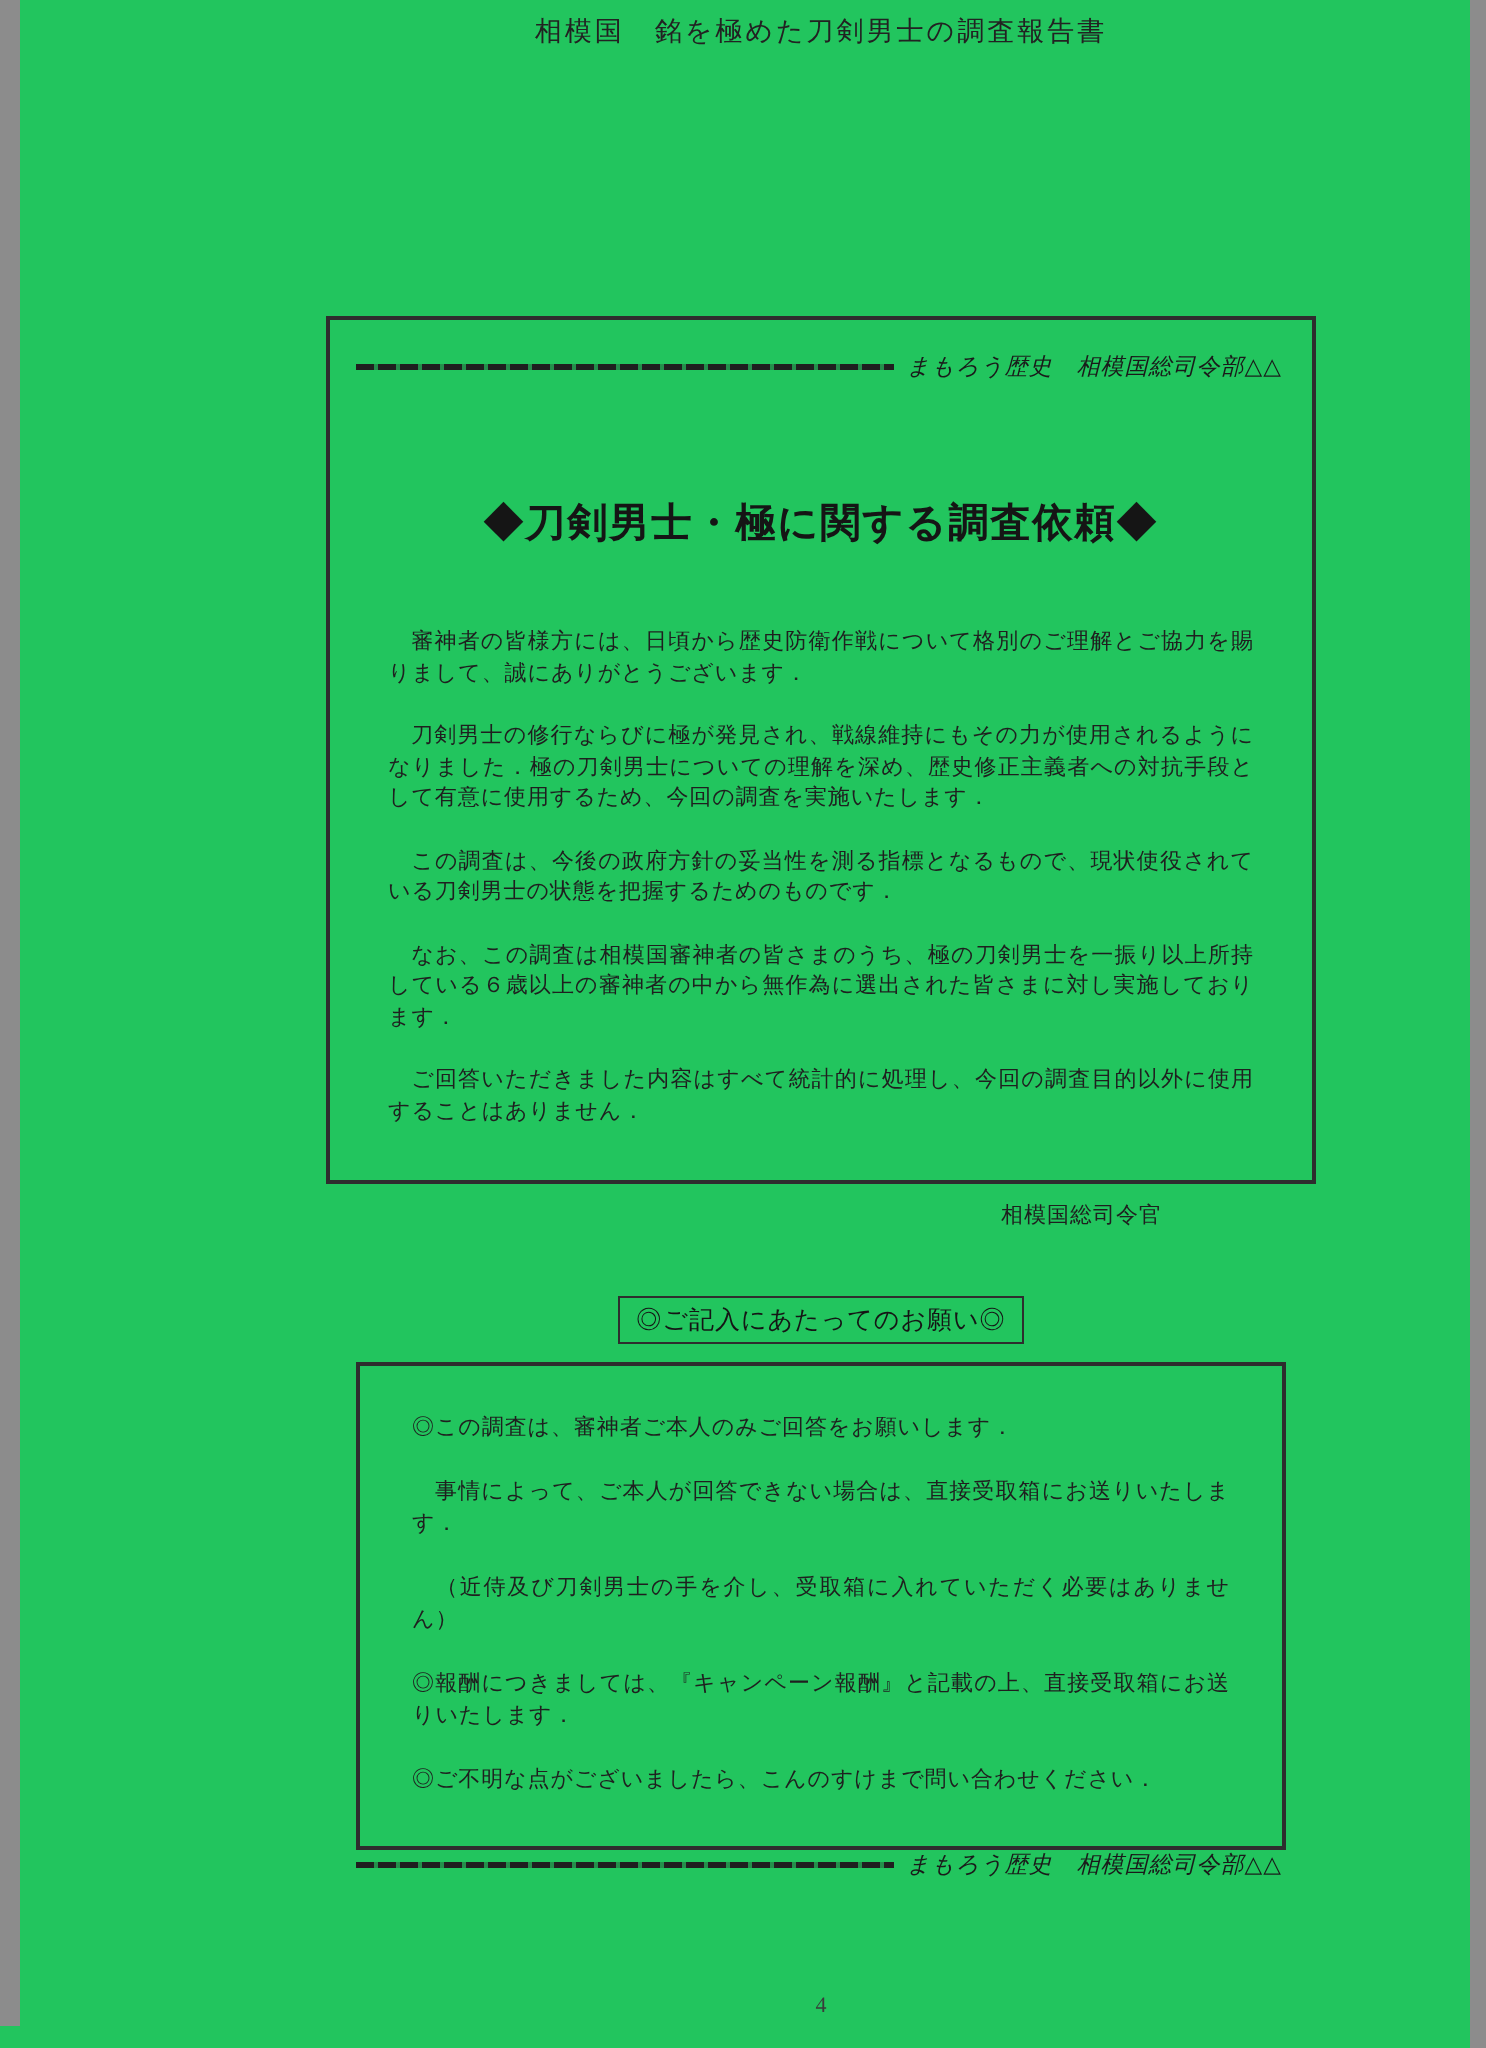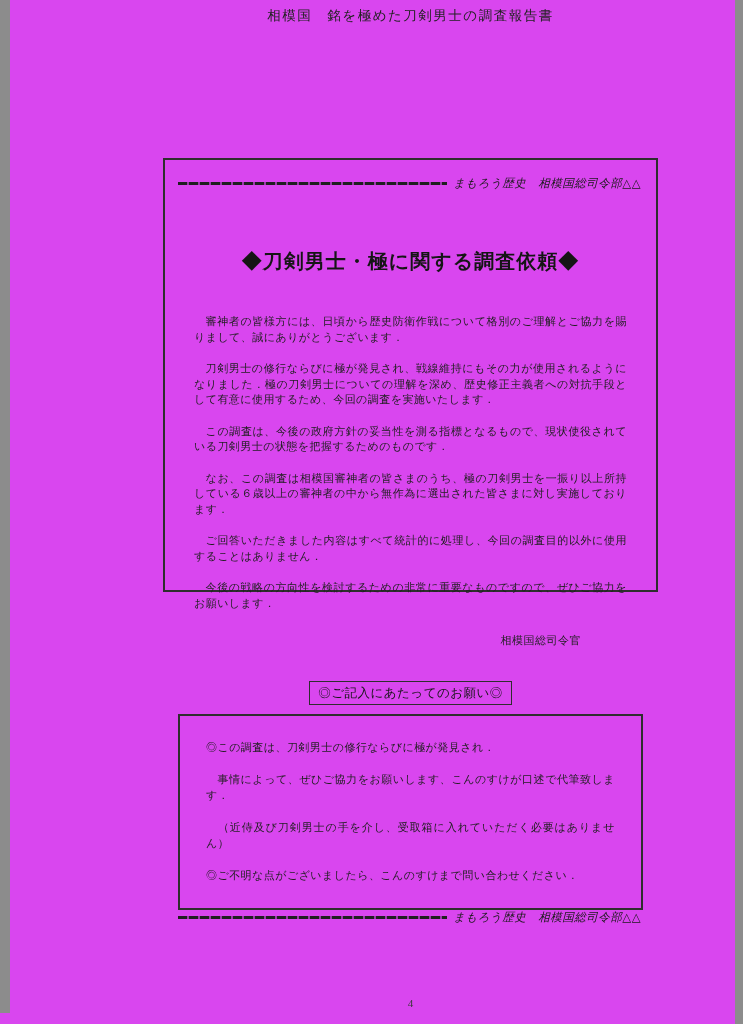--- a/index.html
+++ b/index.html
@@ -1,20 +1,20 @@
 <!DOCTYPE html>
 <html><head>
 <meta charset="utf-8">
 <style>
   html, body { margin: 0; padding: 0; background: #ffffff; }
   .canvas {
     position: relative;
     width: 743px;
     height: 1024px;
-    background: #d946ef;
+    background: #22c55e;
     overflow: hidden;
     font-family: "Liberation Sans", sans-serif;
     color: #1f1f1f;
   }
   .strip { position: absolute; top: 0; background: #8c8c8c; }
   .strip-left  { left: 0; width: 10px; height: 1013px; }
   .strip-right { right: 0; width: 8px; height: 1024px; }
 
   .doc-header {
     position: absolute;
@@ -72,21 +72,21 @@
     margin: 16px;
     font-size: 11px;
     line-height: 15.5px;
     letter-spacing: 0.45px;
     text-align: justify;
     word-break: break-all;
   }
   .block-gap { margin-top: 15px; }
 
   .signature {
-    margin-top: 6px;
+    margin-top: 20px;
     text-align: right;
     padding-right: 62px;
     font-size: 11px;
     letter-spacing: 0.5px;
   }
 
   .request-title-wrap { margin-top: 33px; text-align: center; }
   .request-title {
     display: inline-block;
     border: 1px solid #2e2e2e;
@@ -132,33 +132,33 @@
     </div>
 
     <h1 class="notice-title">◆刀剣男士・極に関する調査依頼◆</h1>
 
     <div class="body-block">
       <p>　審神者の皆様方には、日頃から歴史防衛作戦について格別のご理解とご協力を賜りまして、誠にありがとうございます．</p>
       <p>　刀剣男士の修行ならびに極が発見され、戦線維持にもその力が使用されるようになりました．極の刀剣男士についての理解を深め、歴史修正主義者への対抗手段として有意に使用するため、今回の調査を実施いたします．</p>
       <p>　この調査は、今後の政府方針の妥当性を測る指標となるもので、現状使役されている刀剣男士の状態を把握するためのものです．</p>
       <p>　なお、この調査は相模国審神者の皆さまのうち、極の刀剣男士を一振り以上所持している６歳以上の審神者の中から無作為に選出された皆さまに対し実施しております．</p>
       <p class="block-gap">　ご回答いただきました内容はすべて統計的に処理し、今回の調査目的以外に使用することはありません．</p>
-      <p>　今後の戦略の方向性を検討するための非常に重要なものですので、ぜひご協力をお願いします．</p>
     </div>
 
     <div class="signature">相模国総司令官</div>
 
     <div class="request-title-wrap">
       <span class="request-title">◎ご記入にあたってのお願い◎</span>
     </div>
 
     <div class="request-box">
-      <p>◎この調査は、刀剣男士の修行ならびに極が発見され．</p>
-      <p>　事情によって、ぜひご協力をお願いします、こんのすけが口述で代筆致します．</p>
+      <p>◎この調査は、審神者ご本人のみご回答をお願いします．</p>
+      <p>　事情によって、ご本人が回答できない場合は、直接受取箱にお送りいたします．</p>
       <p>　（近侍及び刀剣男士の手を介し、受取箱に入れていただく必要はありません）</p>
+      <p>◎報酬につきましては、『キャンペーン報酬』と記載の上、直接受取箱にお送りいたします．</p>
       <p>◎ご不明な点がございましたら、こんのすけまで問い合わせください．</p>
     </div>
 
     <div class="ribbon ribbon-bottom">
       <span class="rule"></span>
       <span class="ribbon-text">まもろう歴史　相模国総司令部△△</span>
     </div>
 
   </div>
 

